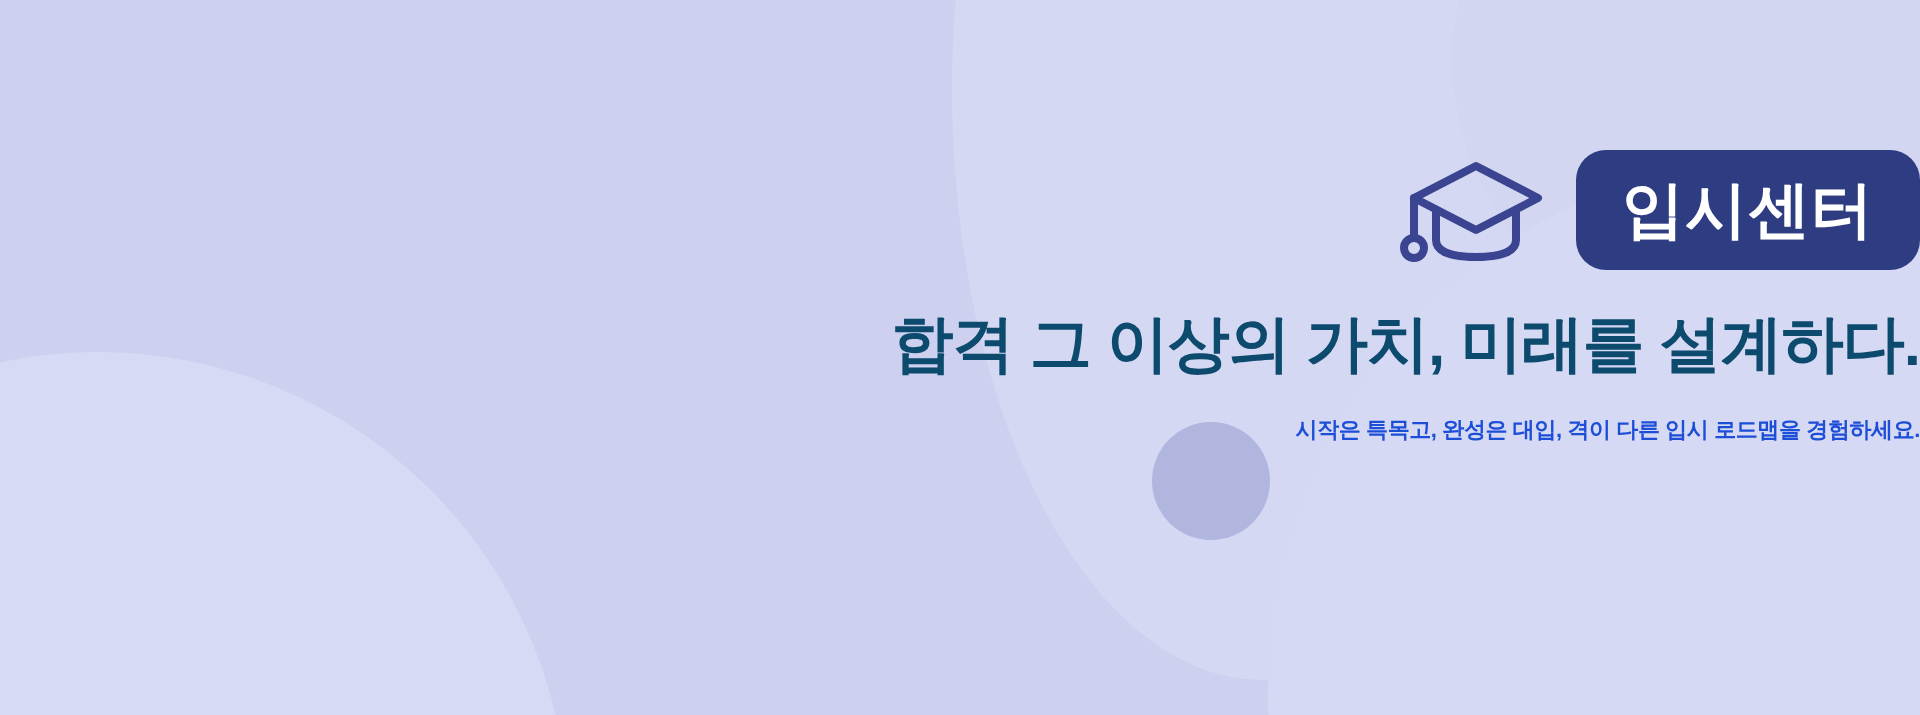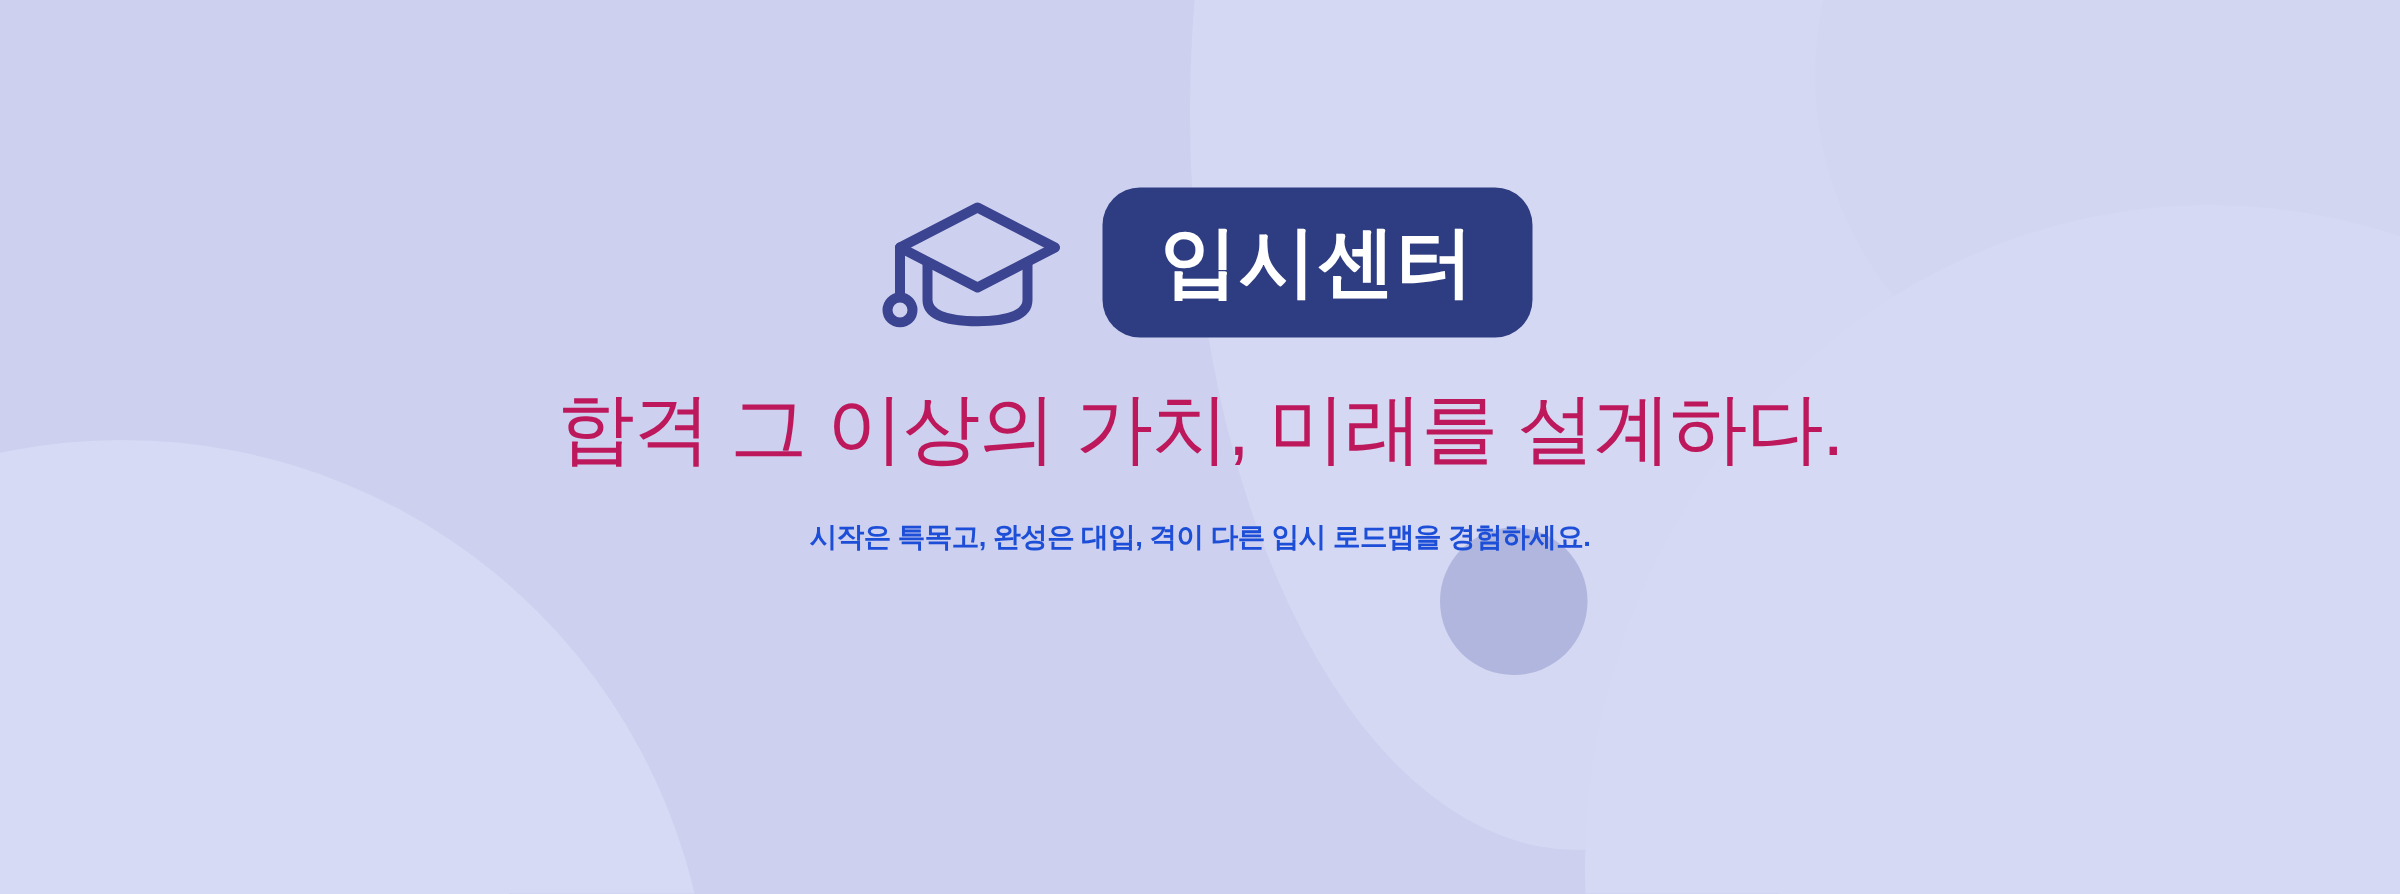--- a/index.html
+++ b/index.html
@@ -74,21 +74,21 @@
   }
 
   
   .content {
     position:relative;
     z-index:5;
     width:100%;
     height:100%;
     display:flex;
     flex-direction:column;
-    align-items:center;
+    align-items:flex-end;
     padding-top:148px;
   }
 
   
   .badge-row {
     display:flex;
     align-items:center;
     gap:26px;
     height:124px;
   }
@@ -115,22 +115,22 @@
     line-height:1;
     white-space:nowrap;
     cursor:pointer;
     user-select:none;
   }
 
   
   .headline {
     margin-top:36px;
     font-size:62px;
-    font-weight:400;
-    color:#be185d;
+    font-weight:700;
+    color:#0c4a6e;
     letter-spacing:-1px;
     line-height:1.15;
     text-align:center;
     white-space:nowrap;
   }
 
   
   .subtitle {
     margin-top:36px;
     font-size:22px;

